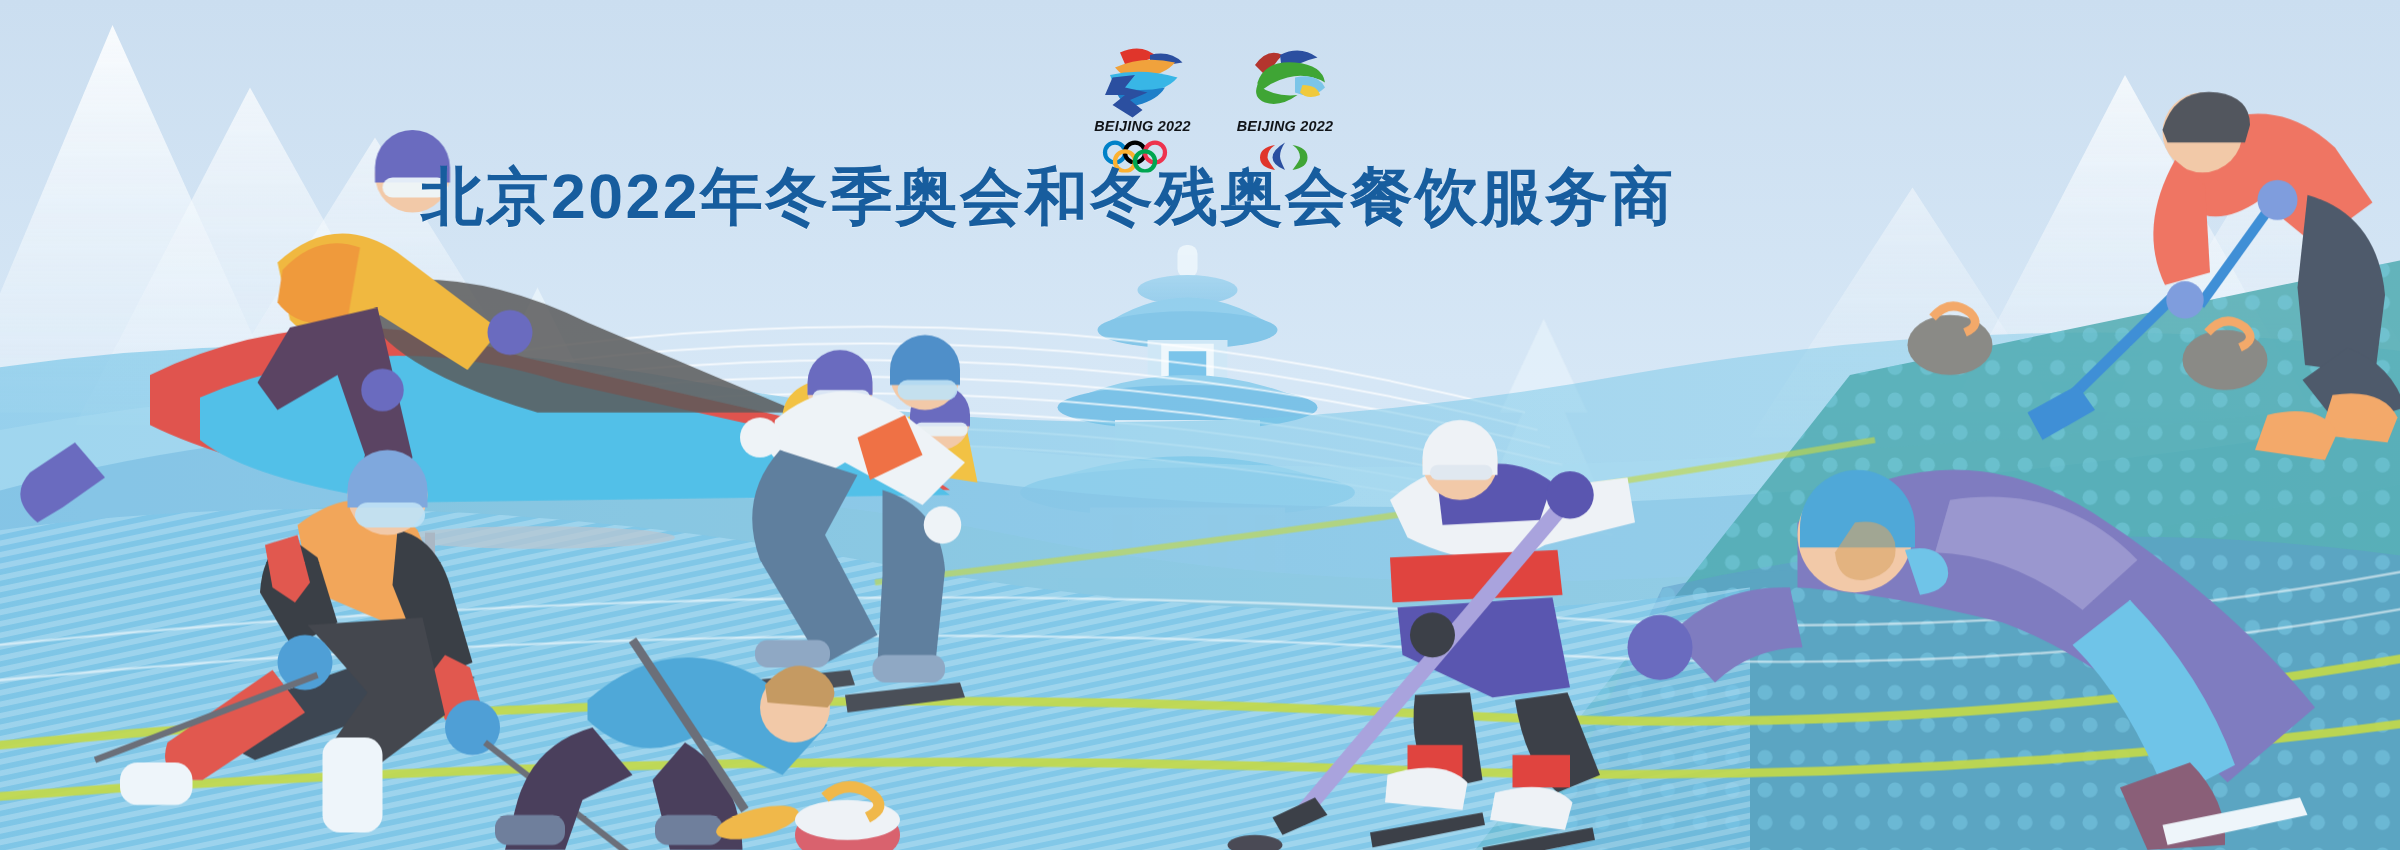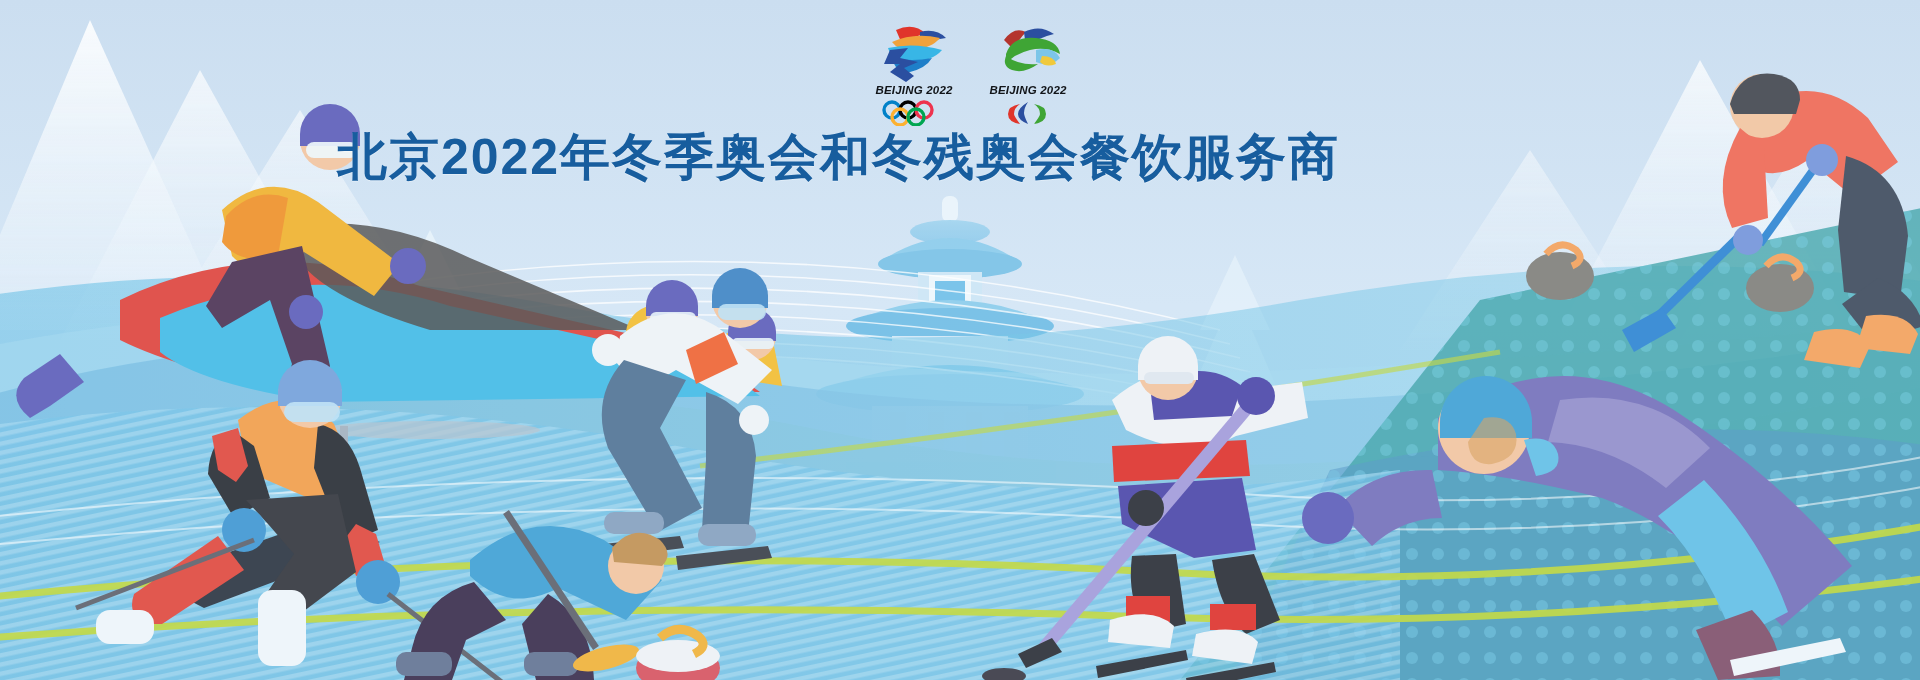--- a/index.html
+++ b/index.html
@@ -4,21 +4,21 @@
 <style>
   html,body{margin:0;padding:0;background:#dbe8f5;}
   *{box-sizing:border-box;}
   .banner{
     position:relative;width:1920px;height:680px;overflow:hidden;
     font-family:"Liberation Sans","DejaVu Sans",sans-serif;
     background:linear-gradient(180deg,#ccdff1 0%,#d3e4f4 35%,#dceaf7 60%,#cfe3f4 100%);
   }
   .layer{position:absolute;left:0;top:0;width:1920px;height:680px;}
   .logos{
-    position:absolute;left:861px;top:22px;width:220px;height:108px;
+    position:absolute;left:861px;top:34px;width:220px;height:108px;
     display:flex;align-items:flex-start;justify-content:center;gap:18px;z-index:40;
   }
   .emblem{position:relative;width:96px;height:106px;}
   .emblem-mark{position:relative;width:96px;height:62px;}
   .emblem-word{
     position:absolute;left:0;top:62px;width:96px;text-align:center;
     font-size:11.5px;font-weight:bold;font-style:italic;color:#111418;
     letter-spacing:.2px;line-height:13px;white-space:nowrap;
   }
   .rings{position:absolute;left:0;top:78px;width:96px;height:26px;}

